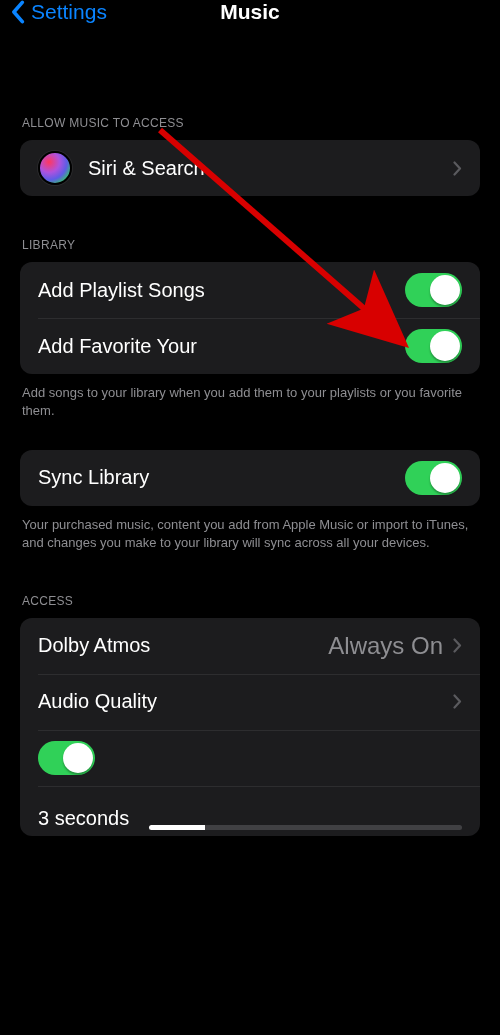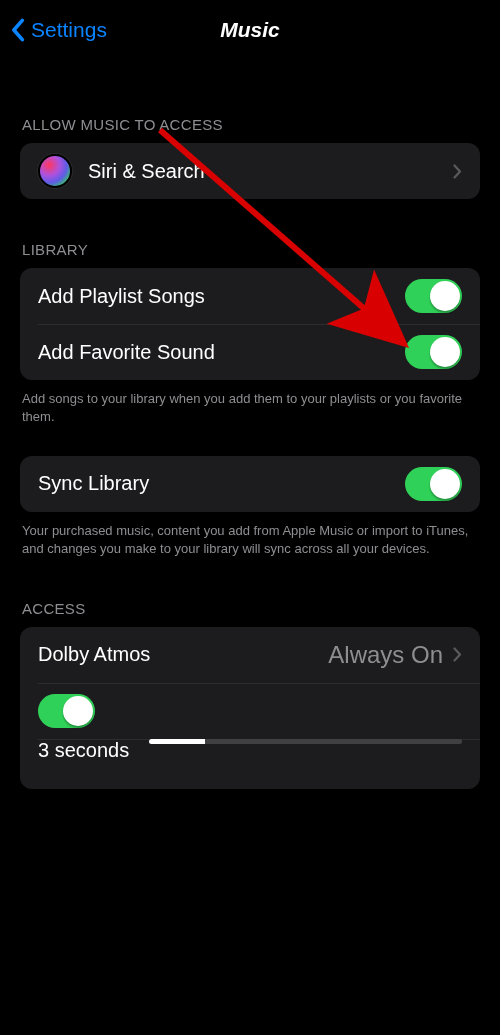--- a/index.html
+++ b/index.html
@@ -7,48 +7,47 @@
       width: 500px;
       height: 1035px;
       background: #000;
       font-family: -apple-system, BlinkMacSystemFont, "Segoe UI", Helvetica, Arial, sans-serif;
       color: #fff;
       overflow: hidden;
       position: relative;
     }
     .nav {
       display: flex;
-      align-items: flex-end;
+      align-items: flex-start;
       height: 58px;
       position: relative;
-      padding: 16px 10px;
+      padding: 0 10px;
     }
     .back {
       display: flex;
       align-items: center;
       color: #0a84ff;
       font-size: 21px;
     }
     .back-chevron {
       width: 15px;
       height: 24px;
       margin-right: 6px;
     }
     .nav-title {
       position: absolute;
       left: 0; right: 0;
       text-align: center;
       font-size: 21px;
       font-weight: 600;
       pointer-events: none;
-      font-style: italic;
     }
     .section-header {
       color: #8e8e92;
-      font-size: 15px;
+      font-size: 12px;
       letter-spacing: 0.3px;
       padding: 0 22px 10px;
     }
     .gap-lg { height: 58px; }
     .gap-md { height: 42px; }
     .group {
       background: #1c1c1e;
       border-radius: 12px;
       margin: 0 20px;
       overflow: hidden;
@@ -101,21 +100,21 @@
     }
     .toggle.on .knob { right: 2px; }
     .footer-text {
       color: #8e8e92;
       font-size: 13px;
       line-height: 1.38;
       padding: 10px 22px 0;
     }
     .slider-row {
       display: flex;
-      align-items: flex-start;
+      align-items: flex-end;
       min-height: 50px;
       padding: 0 18px 6px;
       position: relative;
       font-size: 20px;
     }
     .slider-row::before {
       content: "";
       position: absolute;
       top: 0;
       left: 18px;
@@ -169,21 +168,21 @@
 
 <div class="section-header">LIBRARY</div>
 <div class="group">
   <div class="row">
     <div class="row-main">Add Playlist Songs</div>
     <div class="toggle on">
         <div class="knob"></div>
       </div>
   </div>
   <div class="row">
-    <div class="row-main">Add Favorite Sound</div>
+    <div class="row-main">Add Favorite Your</div>
     <div class="toggle on">
         <div class="knob"></div>
       </div>
   </div>
 </div>
 <div class="footer-text">Add songs to your library when you add them to your playlists or you favorite them.</div>
 
 <div style="height:30px"></div>
 
 <div class="group">
@@ -196,20 +195,26 @@
 </div>
 <div class="footer-text">Your purchased music, content you add from Apple Music or import to iTunes, and changes you make to your library will sync across all your devices.</div>
 
 <div class="gap-md"></div>
 
 <div class="section-header">ACCESS</div>
 <div class="group">
   <div class="row">
     <div class="row-main">Dolby Atmos</div>
     <div class="row-value">Always On</div>
+    <svg class="chevron" viewBox="0 0 9 15" fill="none" stroke="currentColor" stroke-width="2.2" stroke-linecap="round" stroke-linejoin="round">
+        <polyline points="1.5,1.5 7,7.5 1.5,13.5"></polyline>
+      </svg>
+  </div>
+  <div class="row">
+    <div class="row-main">Audio Quality</div>
     <svg class="chevron" viewBox="0 0 9 15" fill="none" stroke="currentColor" stroke-width="2.2" stroke-linecap="round" stroke-linejoin="round">
         <polyline points="1.5,1.5 7,7.5 1.5,13.5"></polyline>
       </svg>
   </div>
   <div class="row">
     <div class="toggle on">
         <div class="knob"></div>
       </div>
   </div>
   <div class="slider-row">

